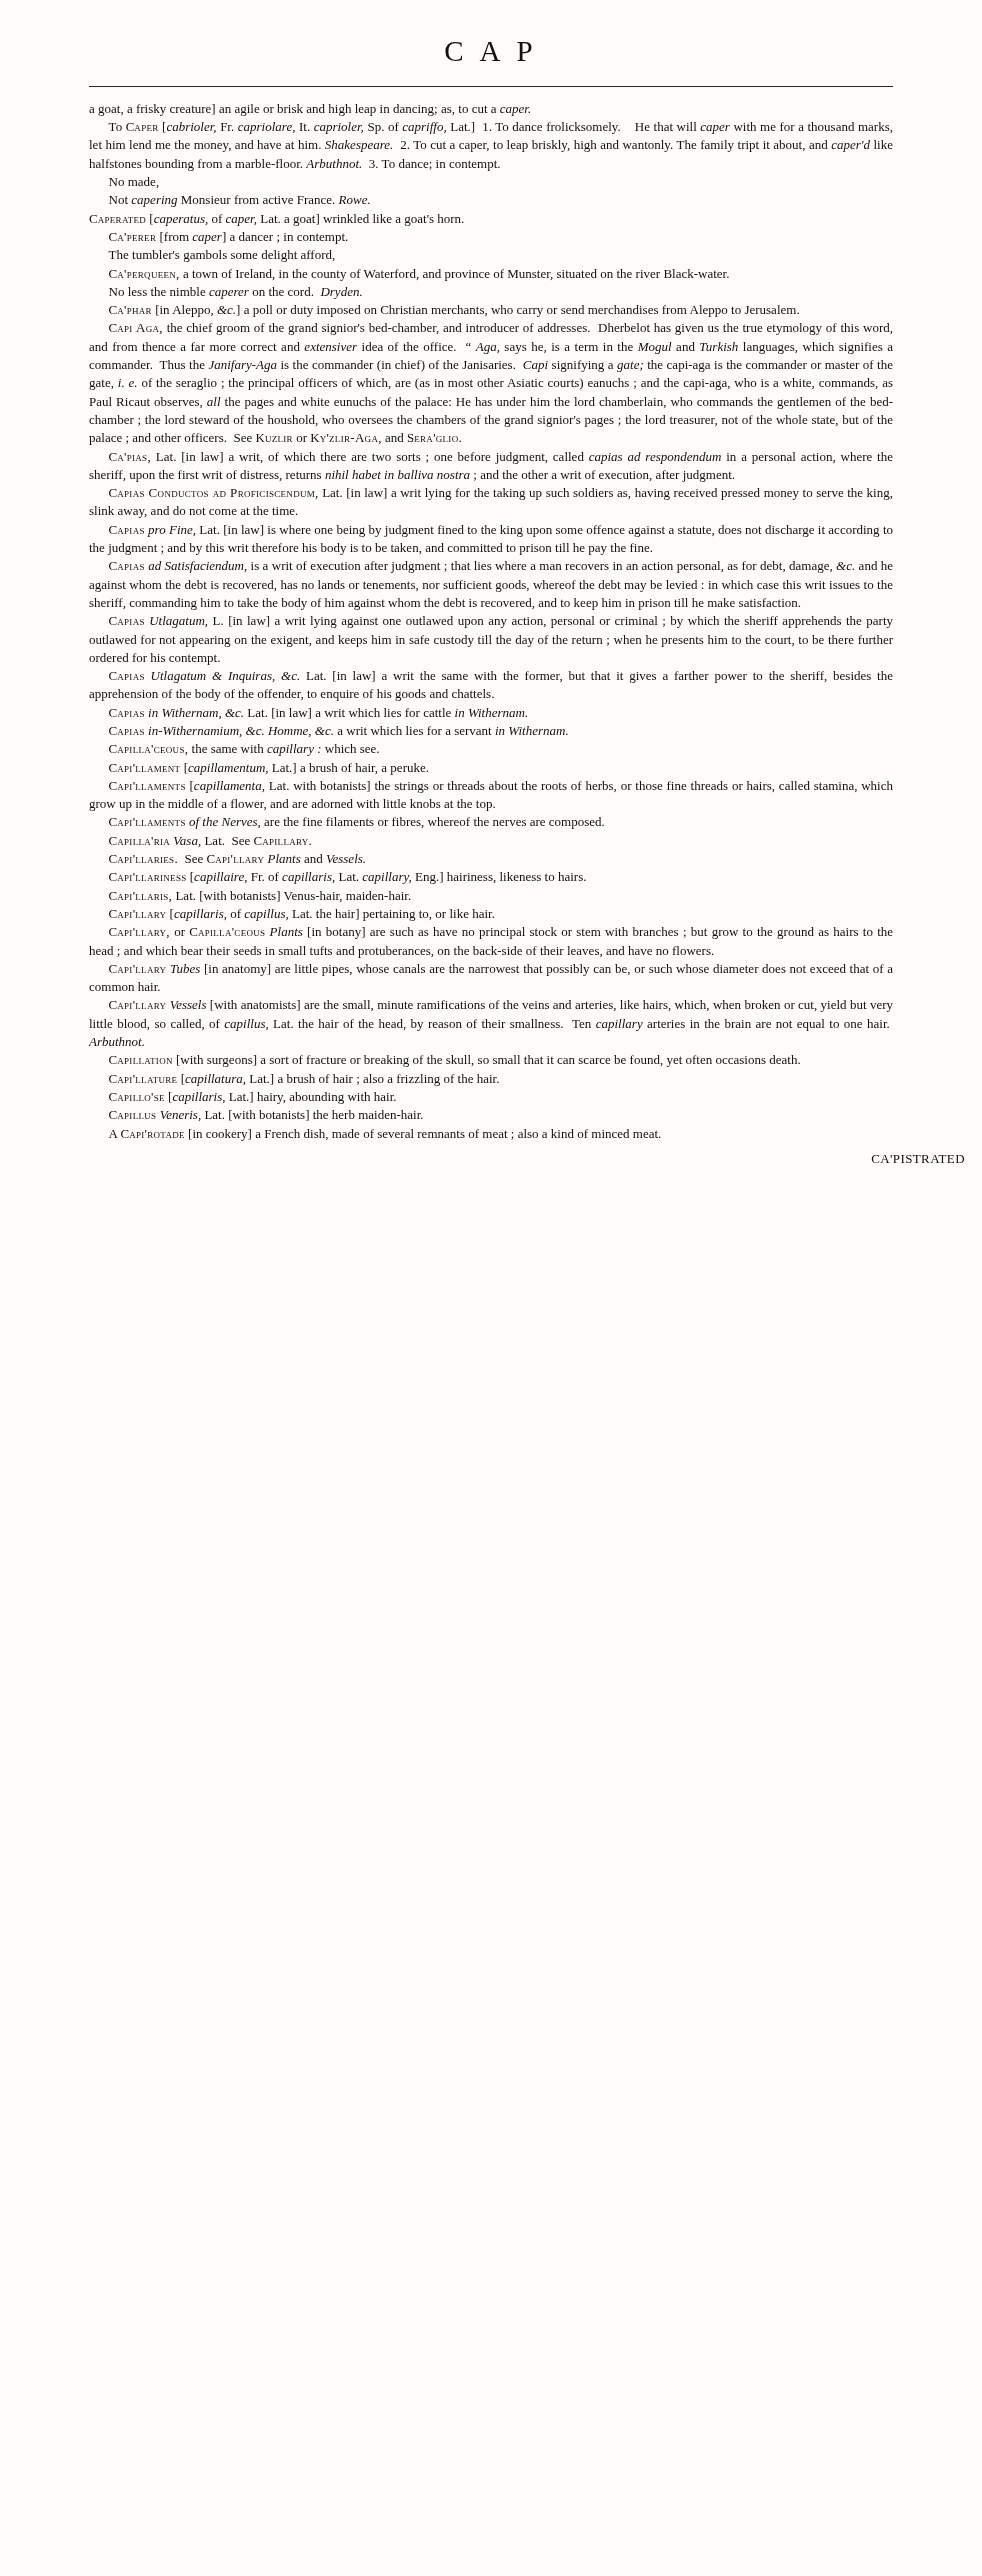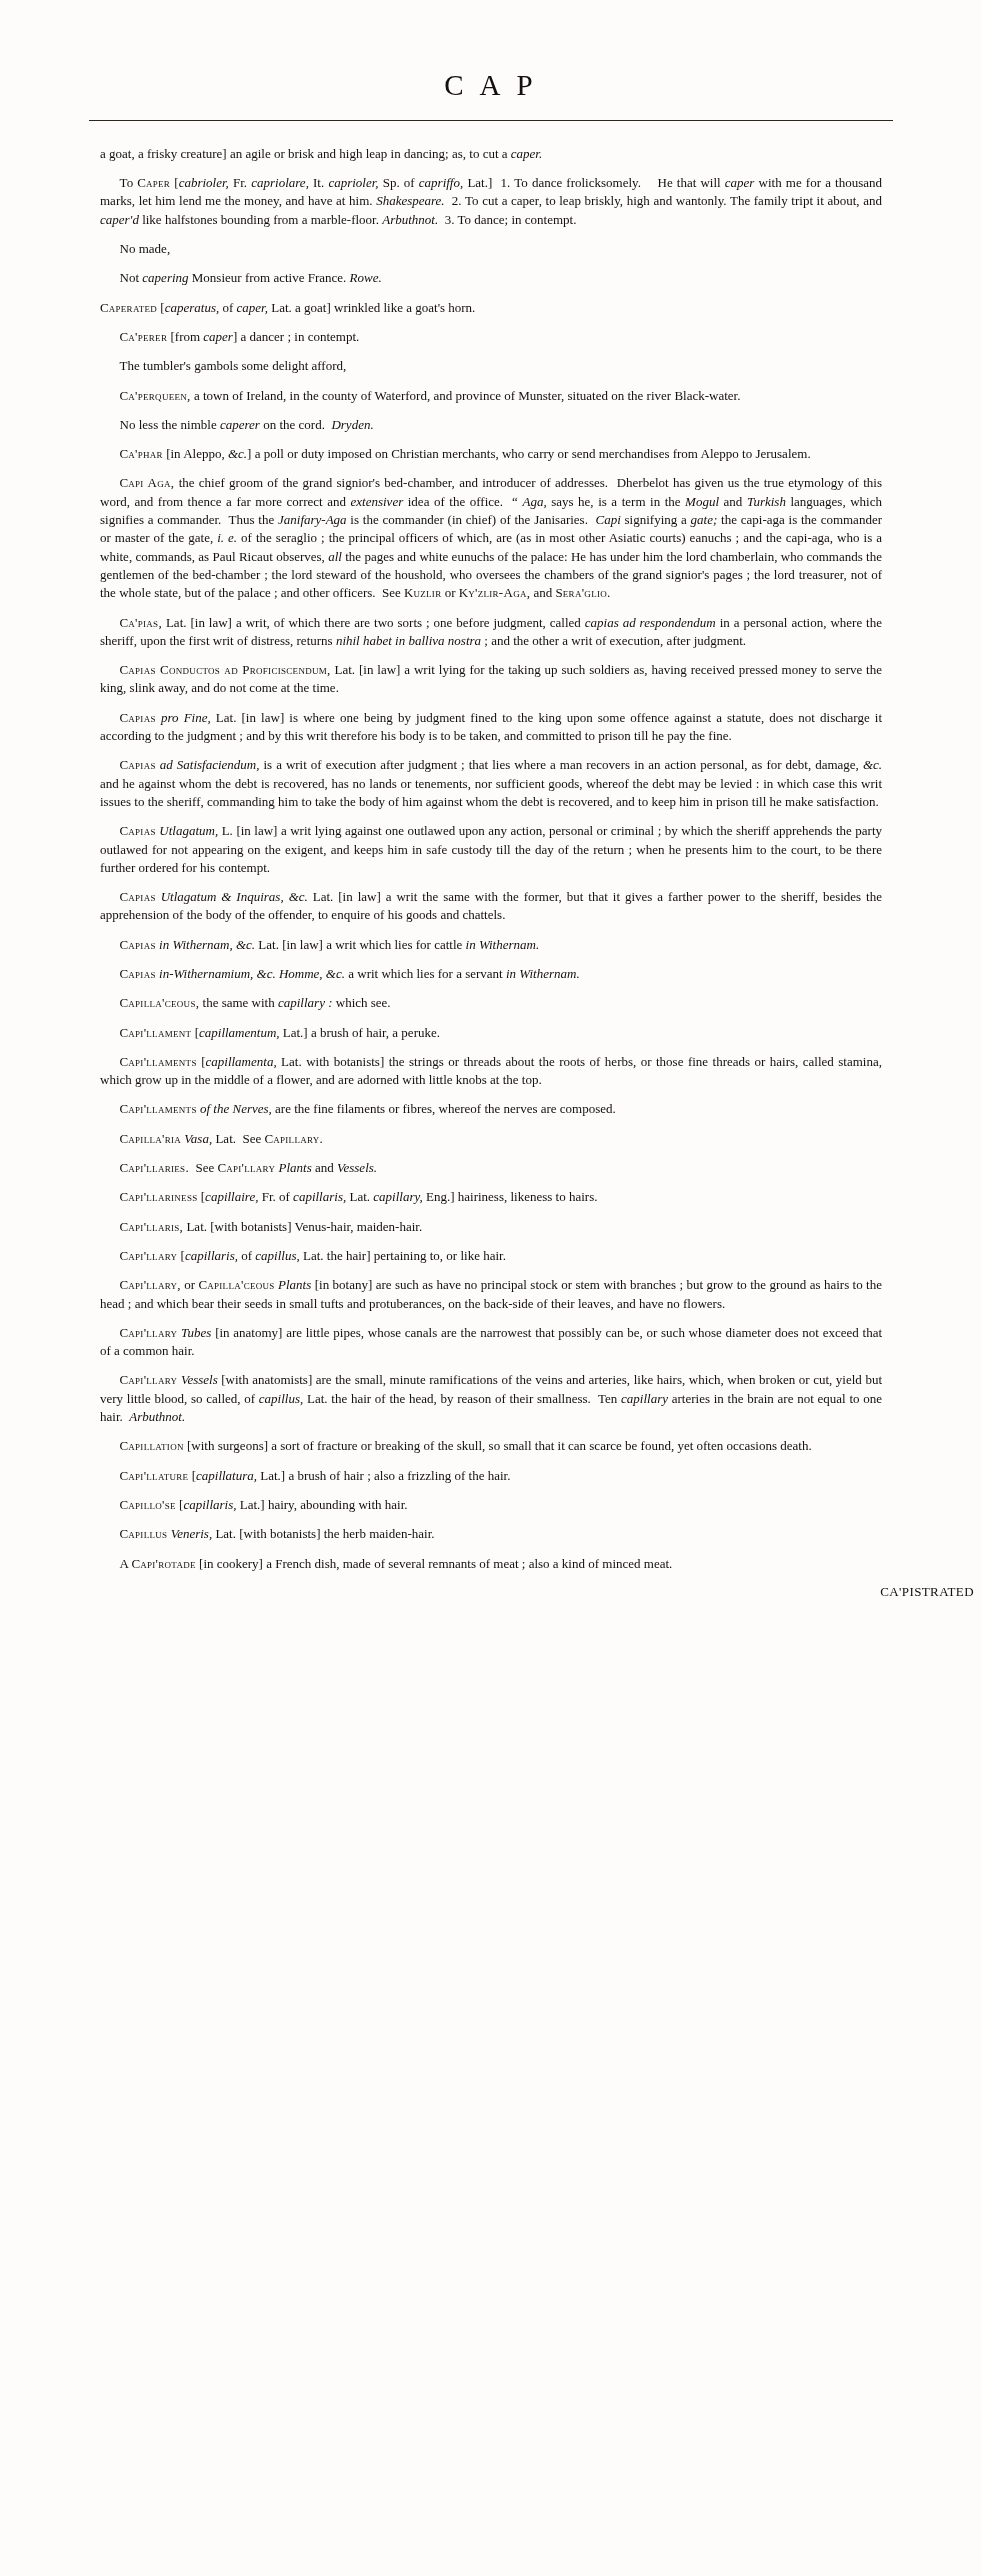--- a/index.html
+++ b/index.html
@@ -16,55 +16,55 @@
     position: relative;
     width: 982px;
     height: 3114px;
     background: #fdfcfa;
     box-sizing: border-box;
   }
   .running-head {
     text-align: center;
     font-size: 29px;
     letter-spacing: 5.2px;
-    padding-top: 69px;
+    padding-top: 35px;
     font-family: "Liberation Serif", serif;
   }
   .rule {
     width: 804px;
     margin: 17.5px auto 0 auto;
     border-top: 1px solid #2b2620;
   }
   .column {
     width: 804px;
     margin: 0 auto;
     padding-top: 13.4px;
     font-size: 13px;
     line-height: 18.3px;
     text-align: justify;
     text-justify: inter-word;
     hyphens: manual;
   }
   .entry {
-    margin: 11px;
+    margin: 0;
     text-indent: 19.6px;
   }
   .entry.noindent {
     text-indent: 0;
   }
   .sc {
     font-variant: small-caps;
     letter-spacing: 0.3px;
   }
   .catchword {
     text-align: right;
     font-variant: small-caps;
     font-size: 13px;
     letter-spacing: 0.4px;
-    padding-right: 8px;
+    padding-right: 17px;
     margin-top: 8.2px;
   }
 </style>
 </head>
 <body>
 
 <div class="page">
 
   <div class="running-head">C A P</div>
   <div class="rule"></div>

